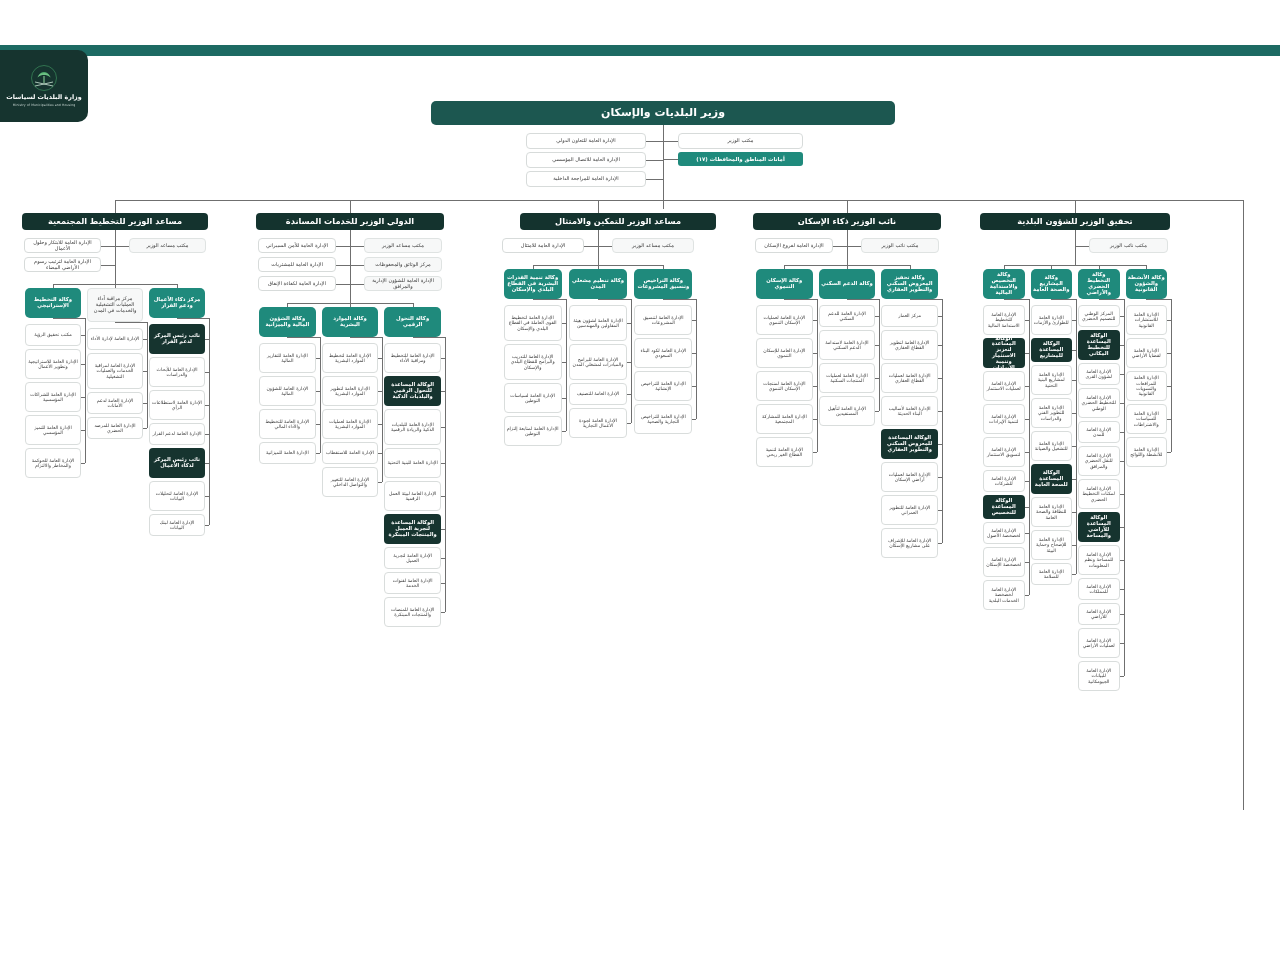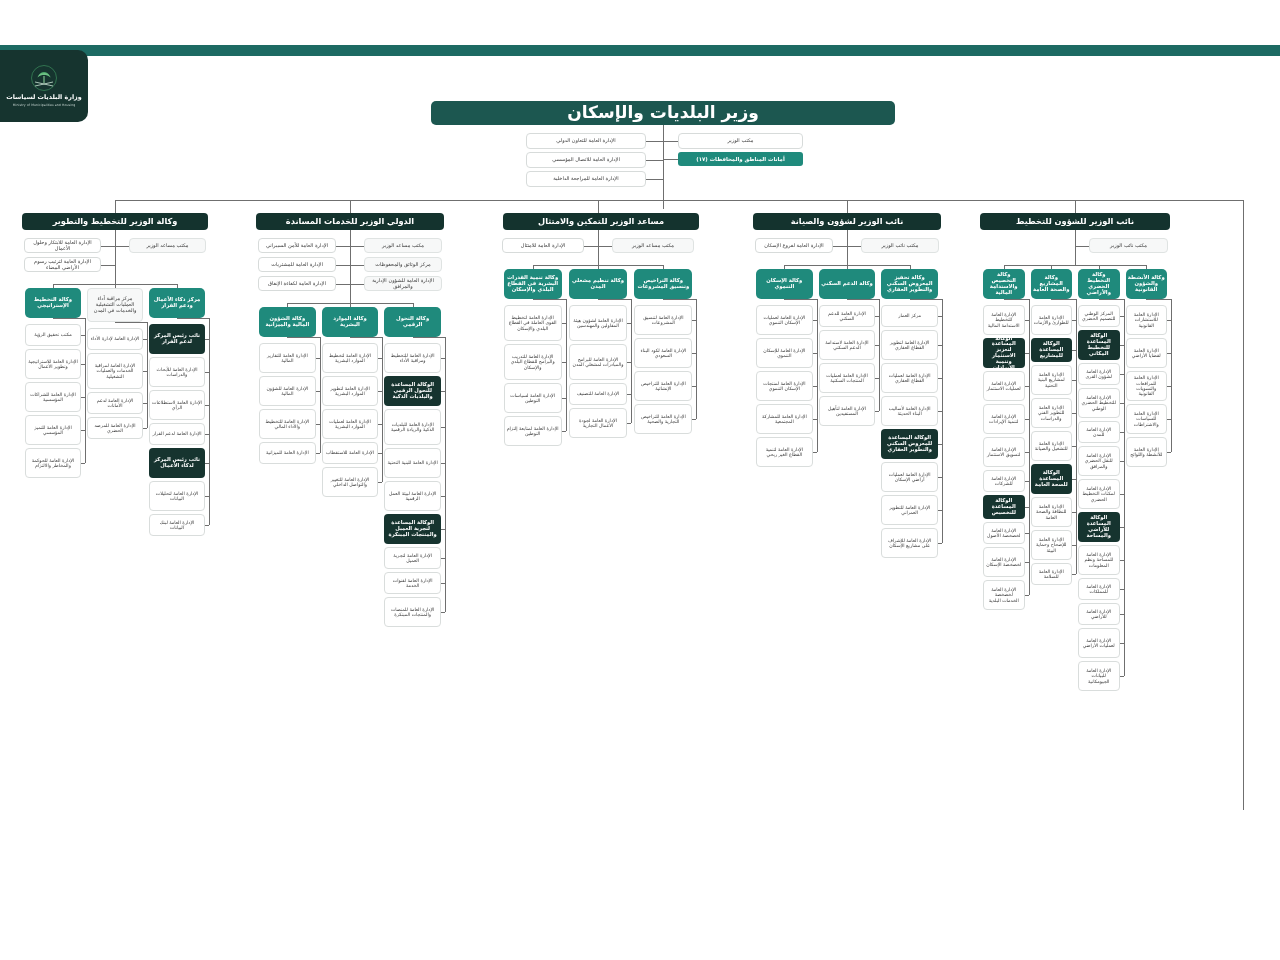--- a/index.html
+++ b/index.html
@@ -37,21 +37,21 @@
     display:flex;align-items:center;justify-content:center;
     text-align:center;
     border-radius:4px;
     line-height:1.12;
     padding:1px 2px;
     overflow:hidden;
   }
   
   .n-minister{
     background:#1c5750;color:#fff;border-radius:5px;
-    font-size:17px;font-weight:bold;letter-spacing:.2px;
+    font-size:11px;font-weight:bold;letter-spacing:.2px;
   }
   .n-head{
     background:#14332e;color:#fff;border-radius:4px;
     font-size:8.2px;font-weight:bold;
   }
   .n-white{
     background:#fff;border:1px solid #d7dbda;color:#3a3a3a;
     font-size:5.1px;
   }
   .n-grey{
@@ -108,21 +108,21 @@
     <div class="ln h" style="left: 646px; top: 179px; width: 17px;"></div>
     <div class="ln h" style="left: 115px; top: 200px; width: 960px;"></div>
     <div class="ln v" style="left: 115px; top: 200px; height: 13px;"></div>
     <div class="ln v" style="left: 350px; top: 200px; height: 13px;"></div>
     <div class="ln v" style="left: 598px; top: 200px; height: 13px;"></div>
     <div class="ln v" style="left: 847px; top: 200px; height: 13px;"></div>
     <div class="ln v" style="left: 1075px; top: 200px; height: 13px;"></div>
     <div class="ln v" style="left: 663px; top: 190px; height: 10px;"></div>
     <div class="ln v" style="left: 1243px; top: 200px; height: 610px;"></div>
     <div class="ln h" style="left: 1075px; top: 200px; width: 168px;"></div>
-    <div class="node n-head" style="left: 22px; top: 213px; width: 186px; height: 17px;">وكالة الوزير للتخطيط والتطوير</div>
+    <div class="node n-head" style="left: 22px; top: 213px; width: 186px; height: 17px;">مساعد الوزير للتخطيط المجتمعية</div>
     <div class="node n-grey" style="left: 129px; top: 238px; width: 77px; height: 15px;">مكتب مساعد الوزير</div>
     <div class="ln h" style="left: 115px; top: 245.5px; width: 14px;"></div>
     <div class="node n-white" style="left: 24px; top: 238px; width: 77px; height: 15px;">الإدارة العامة للابتكار وحلول الأعمال</div>
     <div class="ln h" style="left: 101px; top: 245.5px; width: 14px;"></div>
     <div class="node n-white" style="left: 24px; top: 257px; width: 77px; height: 15px;">الإدارة العامة لترتيب رسوم الأراضي البيضاء</div>
     <div class="ln h" style="left: 101px; top: 264.5px; width: 14px;"></div>
     <div class="ln v" style="left: 115px; top: 230px; height: 54px;"></div>
     <div class="ln h" style="left: 53px; top: 284px; width: 124px;"></div>
     <div class="ln v" style="left: 53px; top: 284px; height: 4px;"></div>
     <div class="node n-teal" style="left: 25px; top: 288px; width: 56px; height: 30px;">وكالة التخطيط الإستراتيجي</div>
@@ -224,21 +224,21 @@
     <div class="node n-dark" style="left: 384.333px; top: 514px; width: 56.6667px; height: 30px;">الوكالة المساعدة لتجربة العميل والمنتجات المبتكرة</div>
     <div class="ln h" style="left: 441px; top: 529px; width: 4px;"></div>
     <div class="node n-box" style="left: 384.333px; top: 547px; width: 56.6667px; height: 22px;">الإدارة العامة لتجربة العميل</div>
     <div class="ln h" style="left: 441px; top: 558px; width: 4px;"></div>
     <div class="node n-box" style="left: 384.333px; top: 572px; width: 56.6667px; height: 22px;">الإدارة العامة لقنوات الخدمة</div>
     <div class="ln h" style="left: 441px; top: 583px; width: 4px;"></div>
     <div class="node n-box" style="left: 384.333px; top: 597px; width: 56.6667px; height: 30px;">الإدارة العامة للمنصات والمنتجات المبتكرة</div>
     <div class="ln h" style="left: 441px; top: 612px; width: 4px;"></div>
     <div class="ln v" style="left: 445px; top: 337px; height: 275px;"></div>
     <div class="ln h" style="left: 412.667px; top: 337px; width: 32.3333px;"></div>
-    <div class="node n-head" style="left: 503px; top: 213px; width: 196px; height: 17px;">مساعد الوزير للتمكين والامتثال</div>
+    <div class="node n-head" style="left: 520px; top: 213px; width: 196px; height: 17px;">مساعد الوزير للتمكين والامتثال</div>
     <div class="node n-grey" style="left: 612px; top: 238px; width: 82px; height: 15px;">مكتب مساعد الوزير</div>
     <div class="ln h" style="left: 598px; top: 245.5px; width: 14px;"></div>
     <div class="node n-white" style="left: 502px; top: 238px; width: 82px; height: 15px;">الإدارة العامة للامتثال</div>
     <div class="ln h" style="left: 584px; top: 245.5px; width: 14px;"></div>
     <div class="ln v" style="left: 598px; top: 230px; height: 35px;"></div>
     <div class="ln h" style="left: 532.667px; top: 265px; width: 130.667px;"></div>
     <div class="ln v" style="left: 532.667px; top: 265px; height: 4px;"></div>
     <div class="node n-teal" style="left: 503.667px; top: 269px; width: 58px; height: 30px;">وكالة تنمية القدرات البشرية في القطاع البلدي والإسكان</div>
     <div class="node n-box" style="left: 503.667px; top: 305px; width: 58px; height: 36px;">الإدارة العامة لتخطيط القوى العاملة في القطاع البلدي والإسكان</div>
     <div class="ln h" style="left: 561.667px; top: 323px; width: 4px;"></div>
@@ -267,21 +267,21 @@
     <div class="node n-box" style="left: 634.333px; top: 305px; width: 58px; height: 30px;">الإدارة العامة لتنسيق المشروعات</div>
     <div class="ln h" style="left: 692.333px; top: 320px; width: 4px;"></div>
     <div class="node n-box" style="left: 634.333px; top: 338px; width: 58px; height: 30px;">الإدارة العامة لكود البناء السعودي</div>
     <div class="ln h" style="left: 692.333px; top: 353px; width: 4px;"></div>
     <div class="node n-box" style="left: 634.333px; top: 371px; width: 58px; height: 30px;">الإدارة العامة للتراخيص الإنشائية</div>
     <div class="ln h" style="left: 692.333px; top: 386px; width: 4px;"></div>
     <div class="node n-box" style="left: 634.333px; top: 404px; width: 58px; height: 30px;">الإدارة العامة للتراخيص التجارية والصحية</div>
     <div class="ln h" style="left: 692.333px; top: 419px; width: 4px;"></div>
     <div class="ln v" style="left: 696.333px; top: 299px; height: 120px;"></div>
     <div class="ln h" style="left: 663.333px; top: 299px; width: 33px;"></div>
-    <div class="node n-head" style="left: 753px; top: 213px; width: 188px; height: 17px;">نائب الوزير لشؤون والصيانة</div>
+    <div class="node n-head" style="left: 753px; top: 213px; width: 188px; height: 17px;">نائب الوزير ذكاء الإسكان</div>
     <div class="node n-grey" style="left: 861px; top: 238px; width: 78px; height: 15px;">مكتب نائب الوزير</div>
     <div class="ln h" style="left: 847px; top: 245.5px; width: 14px;"></div>
     <div class="node n-white" style="left: 755px; top: 238px; width: 78px; height: 15px;">الإدارة العامة لفروع الإسكان</div>
     <div class="ln h" style="left: 833px; top: 245.5px; width: 14px;"></div>
     <div class="ln v" style="left: 847px; top: 230px; height: 35px;"></div>
     <div class="ln h" style="left: 784.333px; top: 265px; width: 125.333px;"></div>
     <div class="ln v" style="left: 784.333px; top: 265px; height: 4px;"></div>
     <div class="node n-teal" style="left: 756px; top: 269px; width: 56.6667px; height: 30px;">وكالة الإسكان التنموي</div>
     <div class="node n-box" style="left: 756px; top: 305px; width: 56.6667px; height: 30px;">الإدارة العامة لعمليات الإسكان التنموي</div>
     <div class="ln h" style="left: 812.667px; top: 320px; width: 4px;"></div>
@@ -320,21 +320,21 @@
     <div class="node n-dark" style="left: 881.333px; top: 429px; width: 56.6667px; height: 30px;">الوكالة المساعدة للمعروض السكني والتطوير العقاري</div>
     <div class="ln h" style="left: 938px; top: 444px; width: 4px;"></div>
     <div class="node n-box" style="left: 881.333px; top: 462px; width: 56.6667px; height: 30px;">الإدارة العامة لعمليات أراضي الإسكان</div>
     <div class="ln h" style="left: 938px; top: 477px; width: 4px;"></div>
     <div class="node n-box" style="left: 881.333px; top: 495px; width: 56.6667px; height: 30px;">الإدارة العامة للتطوير العمراني</div>
     <div class="ln h" style="left: 938px; top: 510px; width: 4px;"></div>
     <div class="node n-box" style="left: 881.333px; top: 528px; width: 56.6667px; height: 30px;">الإدارة العامة للإشراف على مشاريع الإسكان</div>
     <div class="ln h" style="left: 938px; top: 543px; width: 4px;"></div>
     <div class="ln v" style="left: 942px; top: 299px; height: 244px;"></div>
     <div class="ln h" style="left: 909.667px; top: 299px; width: 32.3333px;"></div>
-    <div class="node n-head" style="left: 980px; top: 213px; width: 190px; height: 17px;">نائب الوزير للشؤون للتخطيط</div>
+    <div class="node n-head" style="left: 980px; top: 213px; width: 190px; height: 17px;">تحقيق الوزير للشؤون البلدية</div>
     <div class="node n-grey" style="left: 1089px; top: 238px; width: 79px; height: 15px;">مكتب نائب الوزير</div>
     <div class="ln h" style="left: 1075px; top: 245.5px; width: 14px;"></div>
     <div class="ln v" style="left: 1075px; top: 230px; height: 35px;"></div>
     <div class="ln h" style="left: 1003.75px; top: 265px; width: 142.5px;"></div>
     <div class="ln v" style="left: 1003.75px; top: 265px; height: 4px;"></div>
     <div class="node n-teal" style="left: 983px; top: 269px; width: 41.5px; height: 30px;">وكالة التخصيص والاستدامة المالية</div>
     <div class="node n-box" style="left: 983px; top: 305px; width: 41.5px; height: 30px;">الإدارة العامة للتخطيط الاستدامة المالية</div>
     <div class="ln h" style="left: 1024.5px; top: 320px; width: 4px;"></div>
     <div class="node n-dark" style="left: 983px; top: 338px; width: 41.5px; height: 30px;">الوكالة المساعدة لتعزيز الاستثمار وتنمية الإيرادات</div>
     <div class="ln h" style="left: 1024.5px; top: 353px; width: 4px;"></div>

